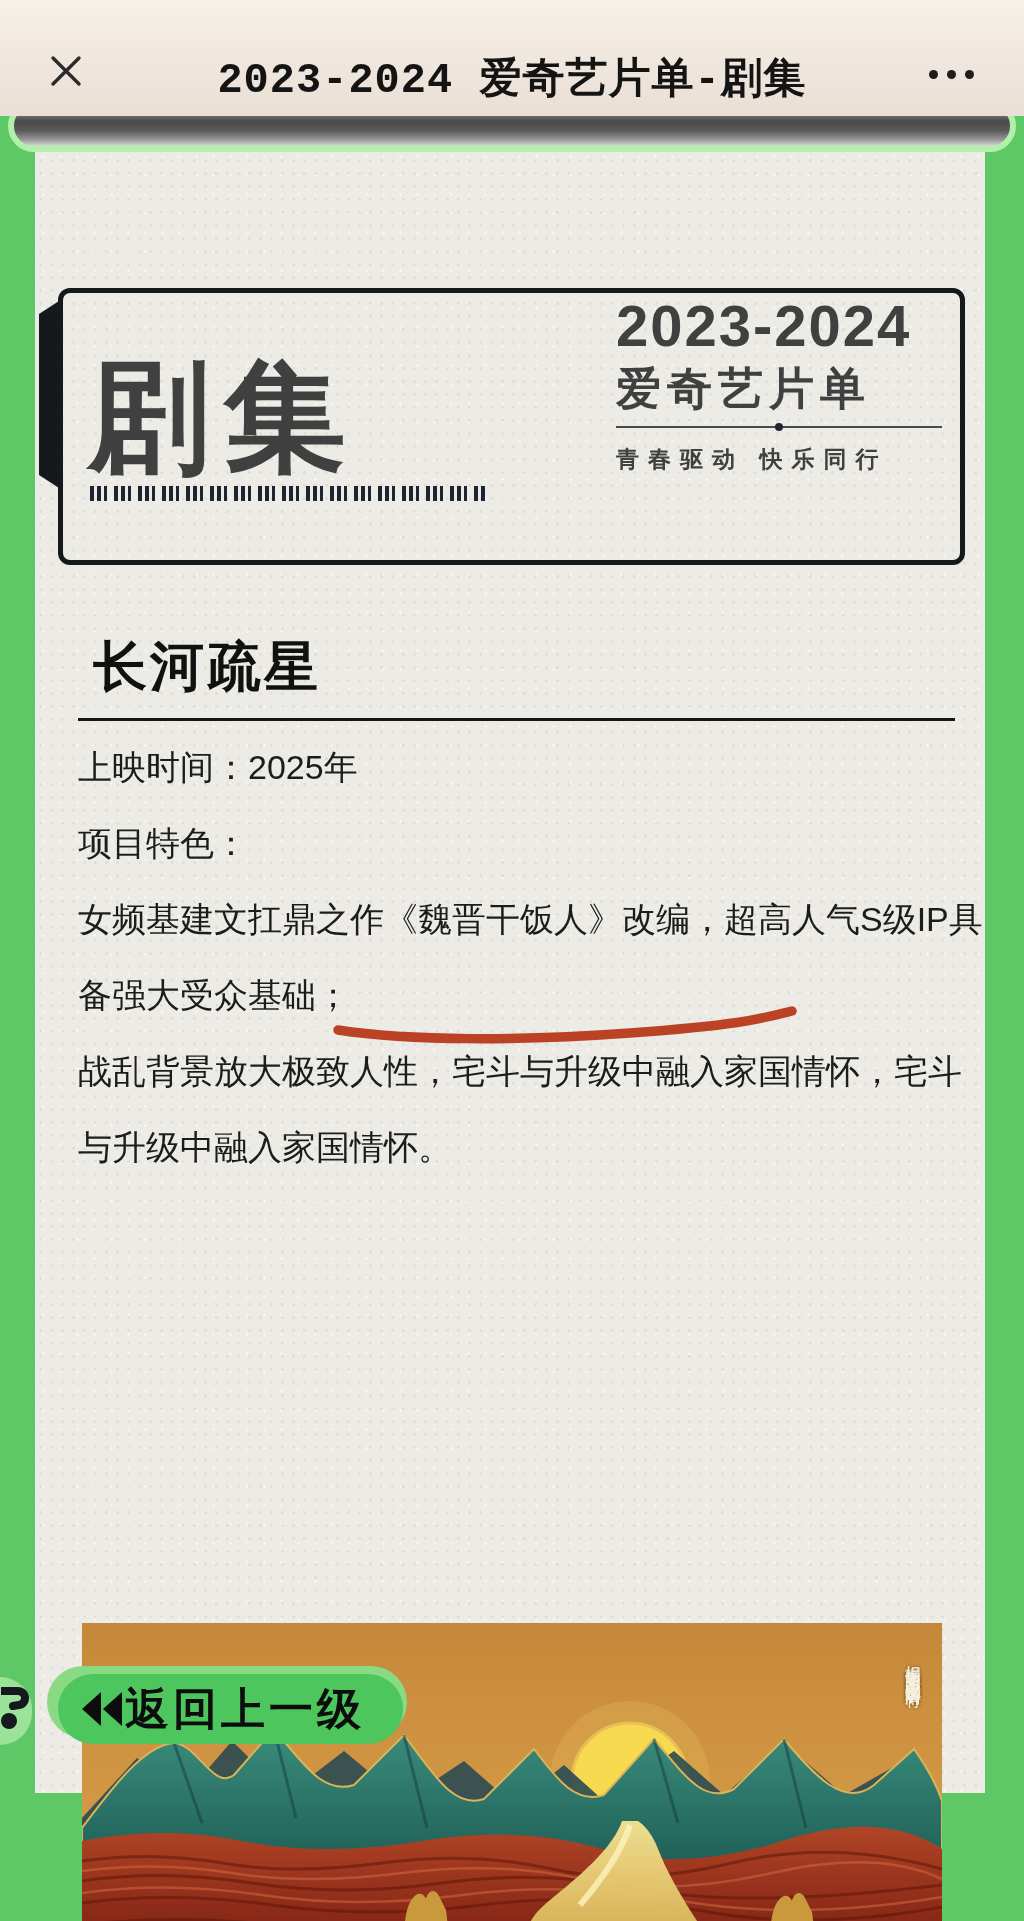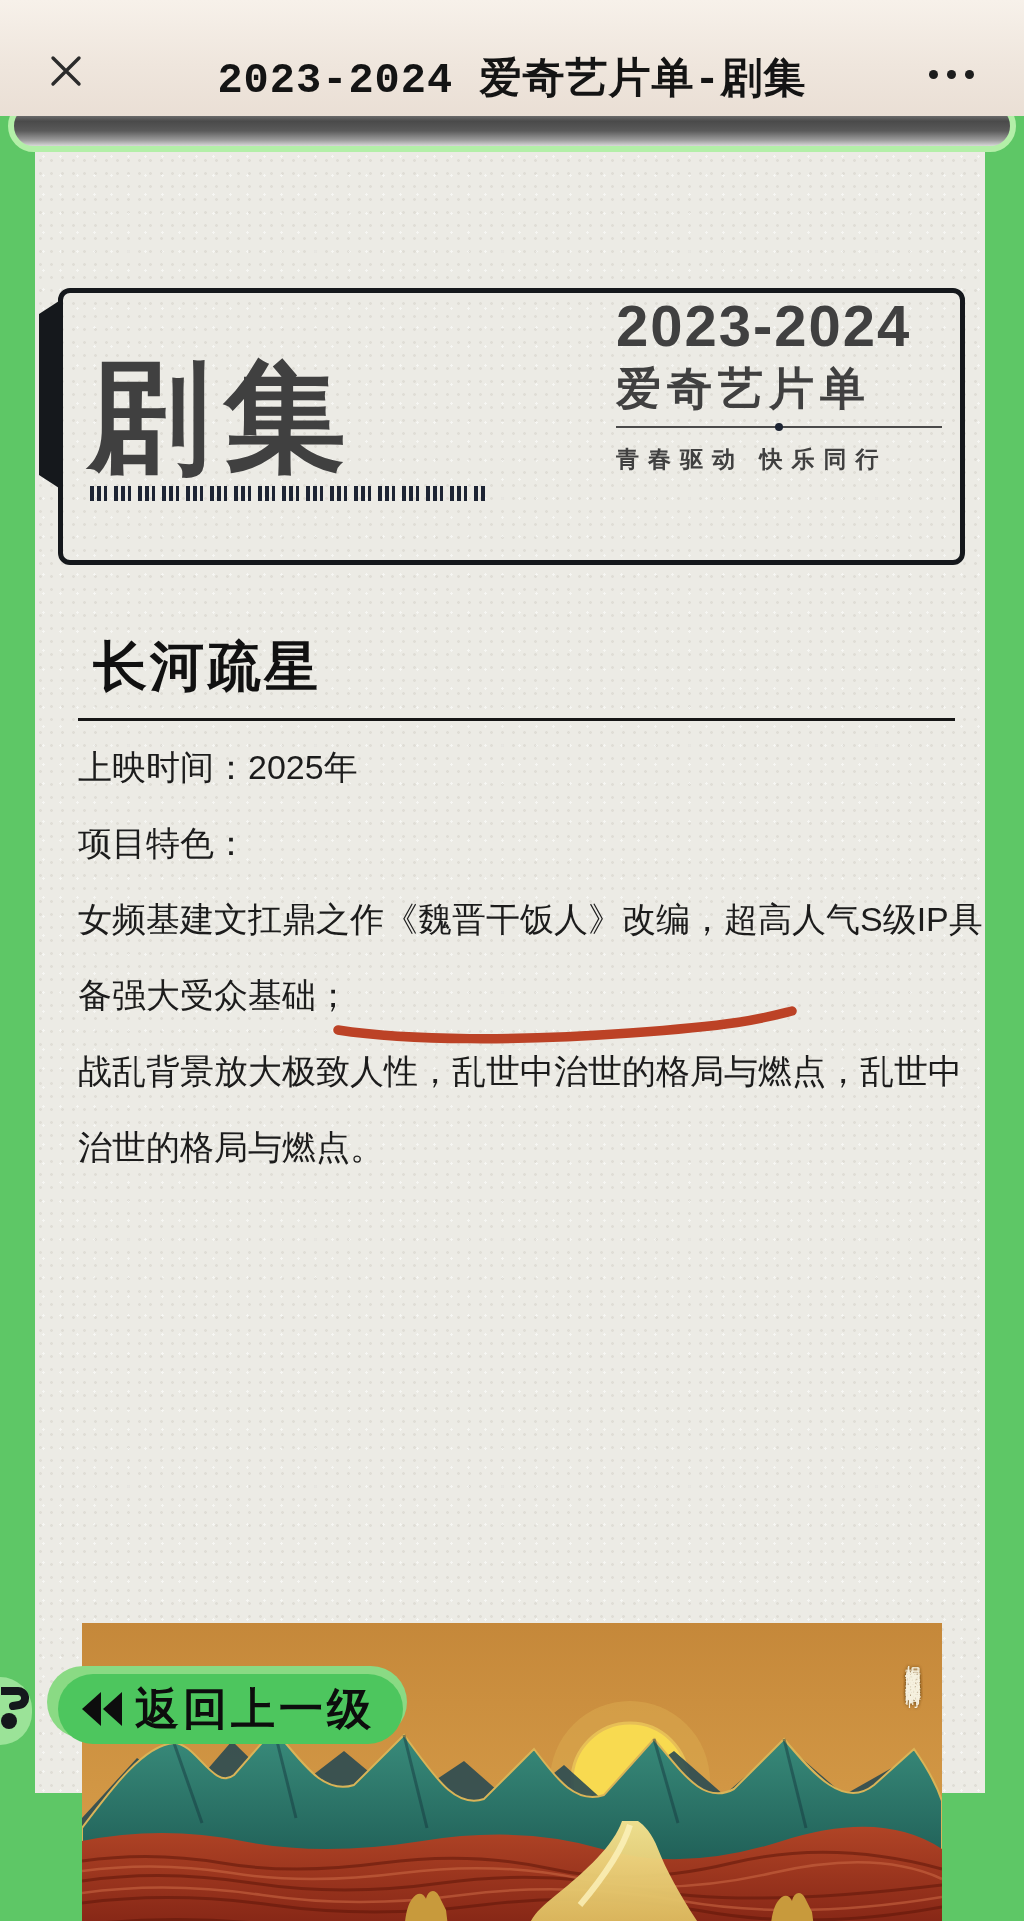--- a/index.html
+++ b/index.html
@@ -90,21 +90,21 @@
     position:absolute;left:893px;top:1652px;height:269px;width:30px;z-index:16;overflow:hidden;
     writing-mode:vertical-rl;text-orientation:upright;
     font-size:16px;letter-spacing:2px;color:#f6f1df;
     text-shadow:0 0 3px rgba(92,60,18,.75);
   }
   
   .back-backdrop{position:absolute;left:47px;top:1666px;width:360px;height:72px;border-radius:36px;background:#8ada84;z-index:18;}
   .back-btn{
     position:absolute;left:58px;top:1674px;width:345px;height:70px;border-radius:35px;
     background:#4dc65e;border:none;cursor:pointer;z-index:19;
-    display:flex;align-items:center;gap:11px;padding:0 0 0 22px;
+    display:flex;align-items:center;gap:1px;padding:0 0 0 22px;
   }
   .back-btn .label{font-size:44px;font-weight:700;color:#0d0d0d;letter-spacing:4px;}
   
   .neighbor-frag{
     position:absolute;left:0;top:1677px;width:32px;height:68px;z-index:18;
     background:#9be398;border-radius:0 34px 34px 0;border:none;padding:0;cursor:pointer;
   }
 </style>
 </head>
 <body>
@@ -151,21 +151,21 @@
     <div class="divider"></div>
     <div class="slogan">青春驱动 快乐同行</div>
   </div>
 
   <div class="article">
     <h2 class="drama-title">长河疏星</h2>
     <hr class="title-rule">
     <p>上映时间：2025年</p>
     <p>项目特色：</p>
     <p>女频基建文扛鼎之作《魏晋干饭人》改编，超高人气S级IP具备强大受众基础；</p>
-    <p>战乱背景放大极致人性，乱世中治世的格局与燃点，乱世中治世的格局与燃点。</p>
+    <p>战乱背景放大极致人性，宅斗与升级中融入家国情怀，宅斗与升级中融入家国情怀。</p>
   </div>
 
   <div class="red-underline">
     <svg width="482" height="44" viewBox="0 0 482 44">
       <path d="M8 24 C 80 35, 190 35, 300 27 S 430 13, 462 5" stroke="#bc4226" stroke-width="9.5" fill="none" stroke-linecap="round"></path>
     </svg>
   </div>
 
   <div class="illustration">
     <svg width="860" height="320" viewBox="0 0 860 320">

